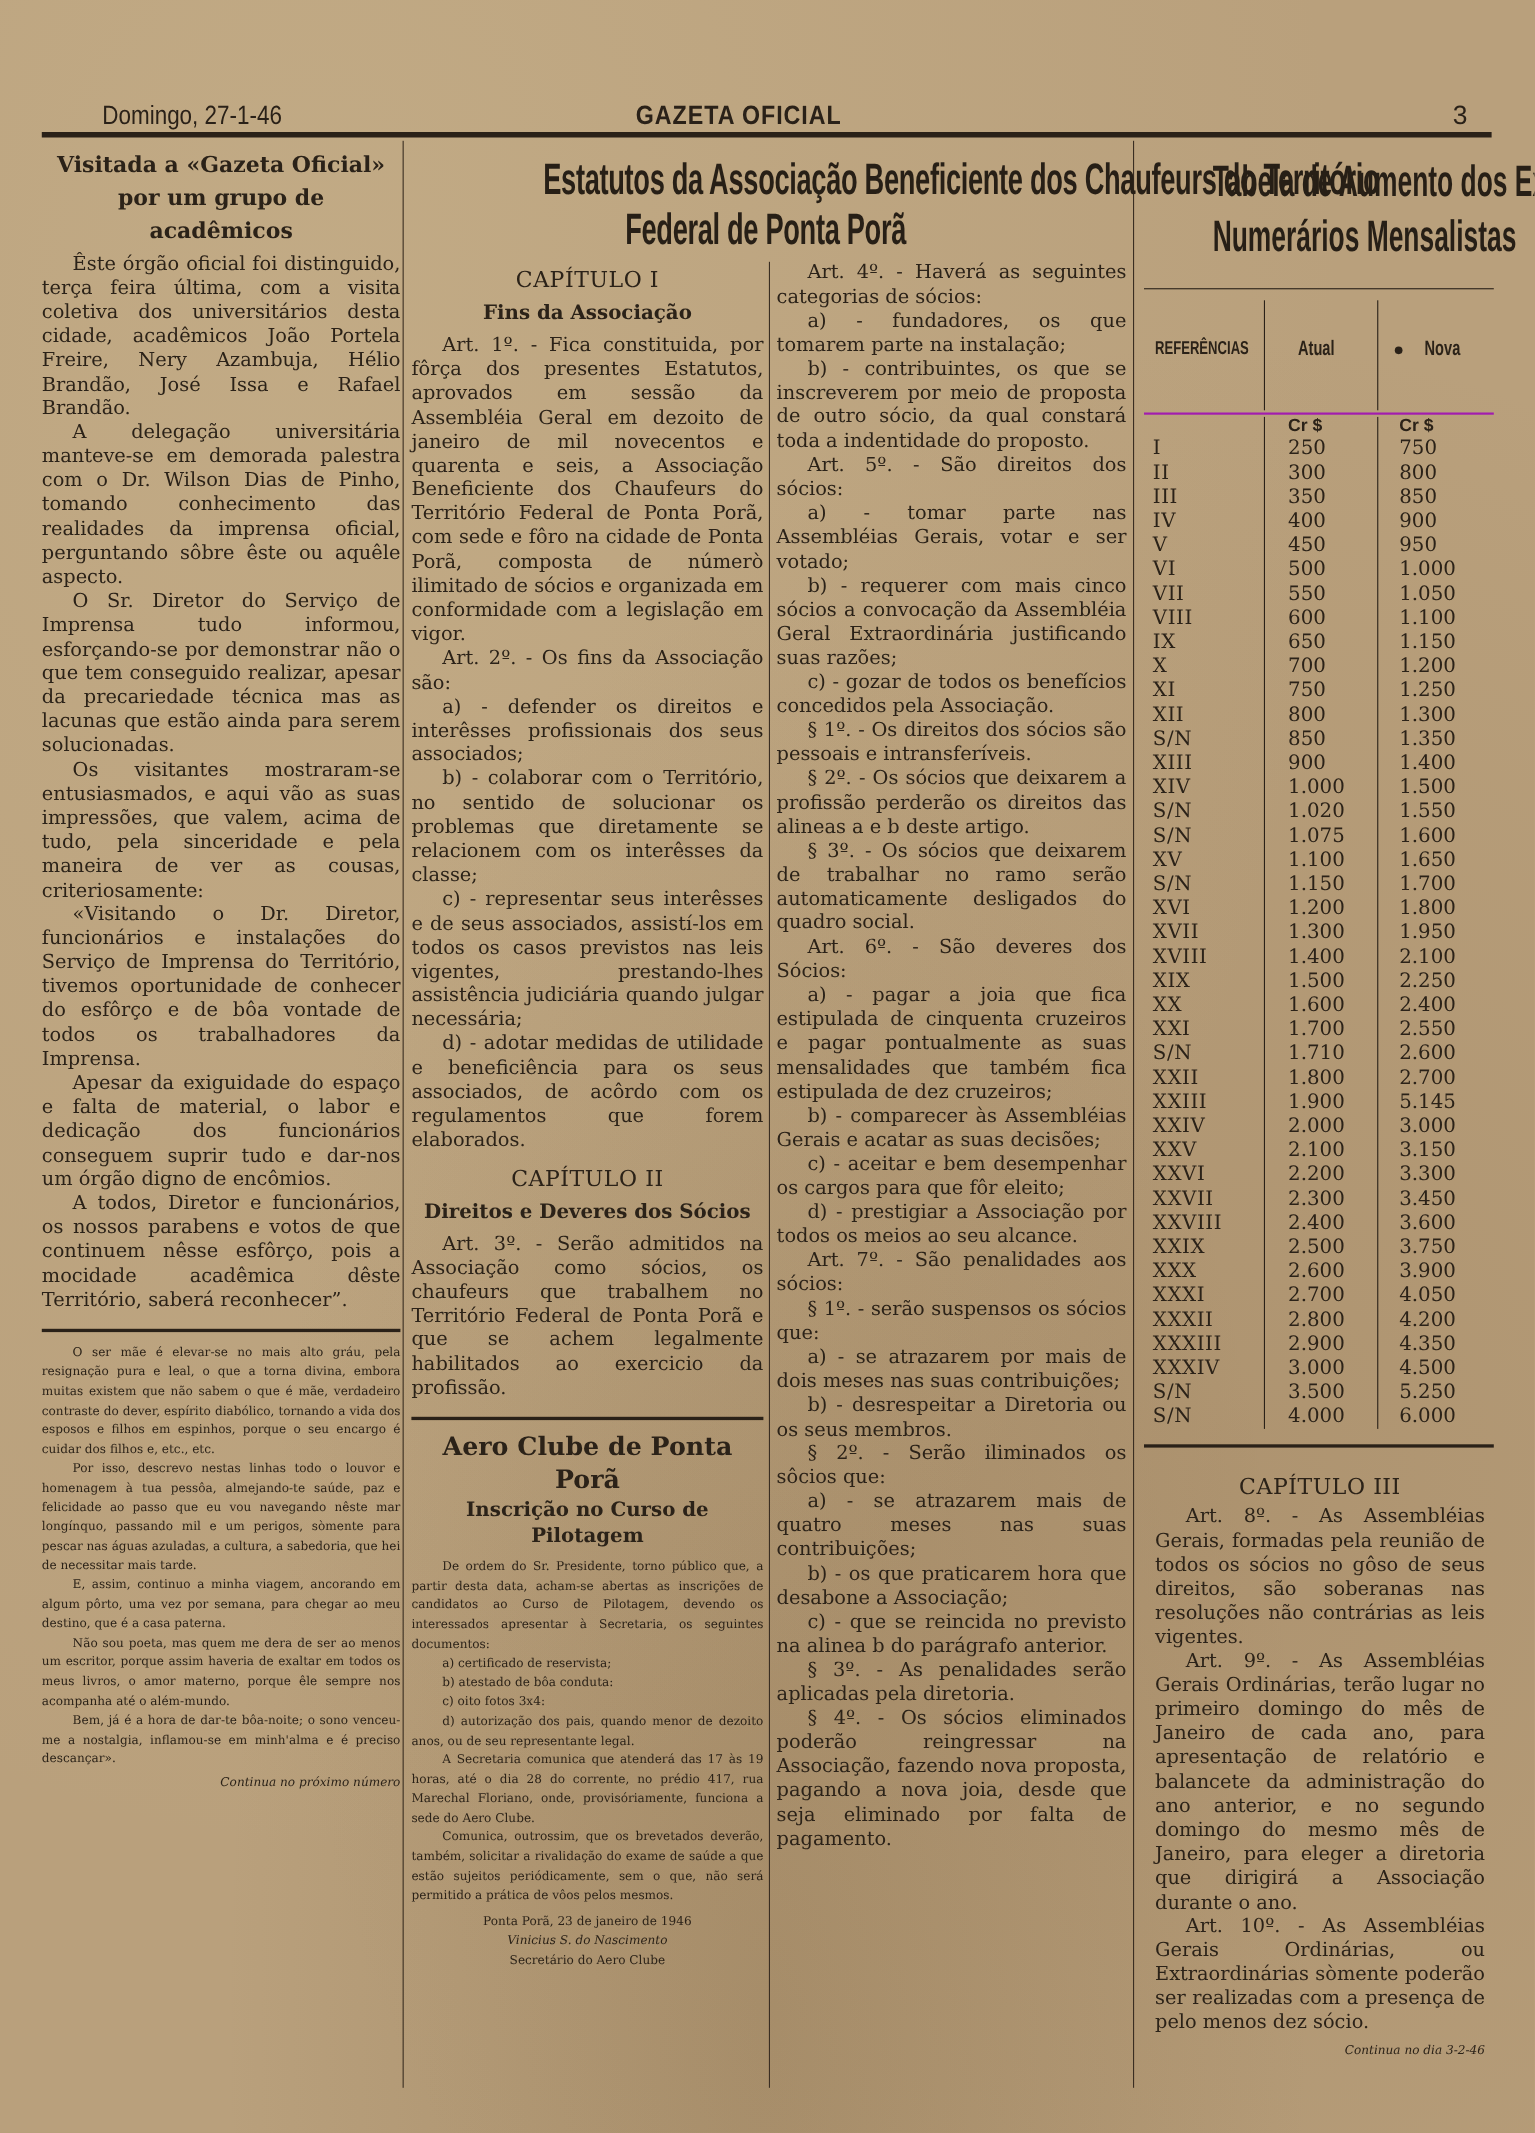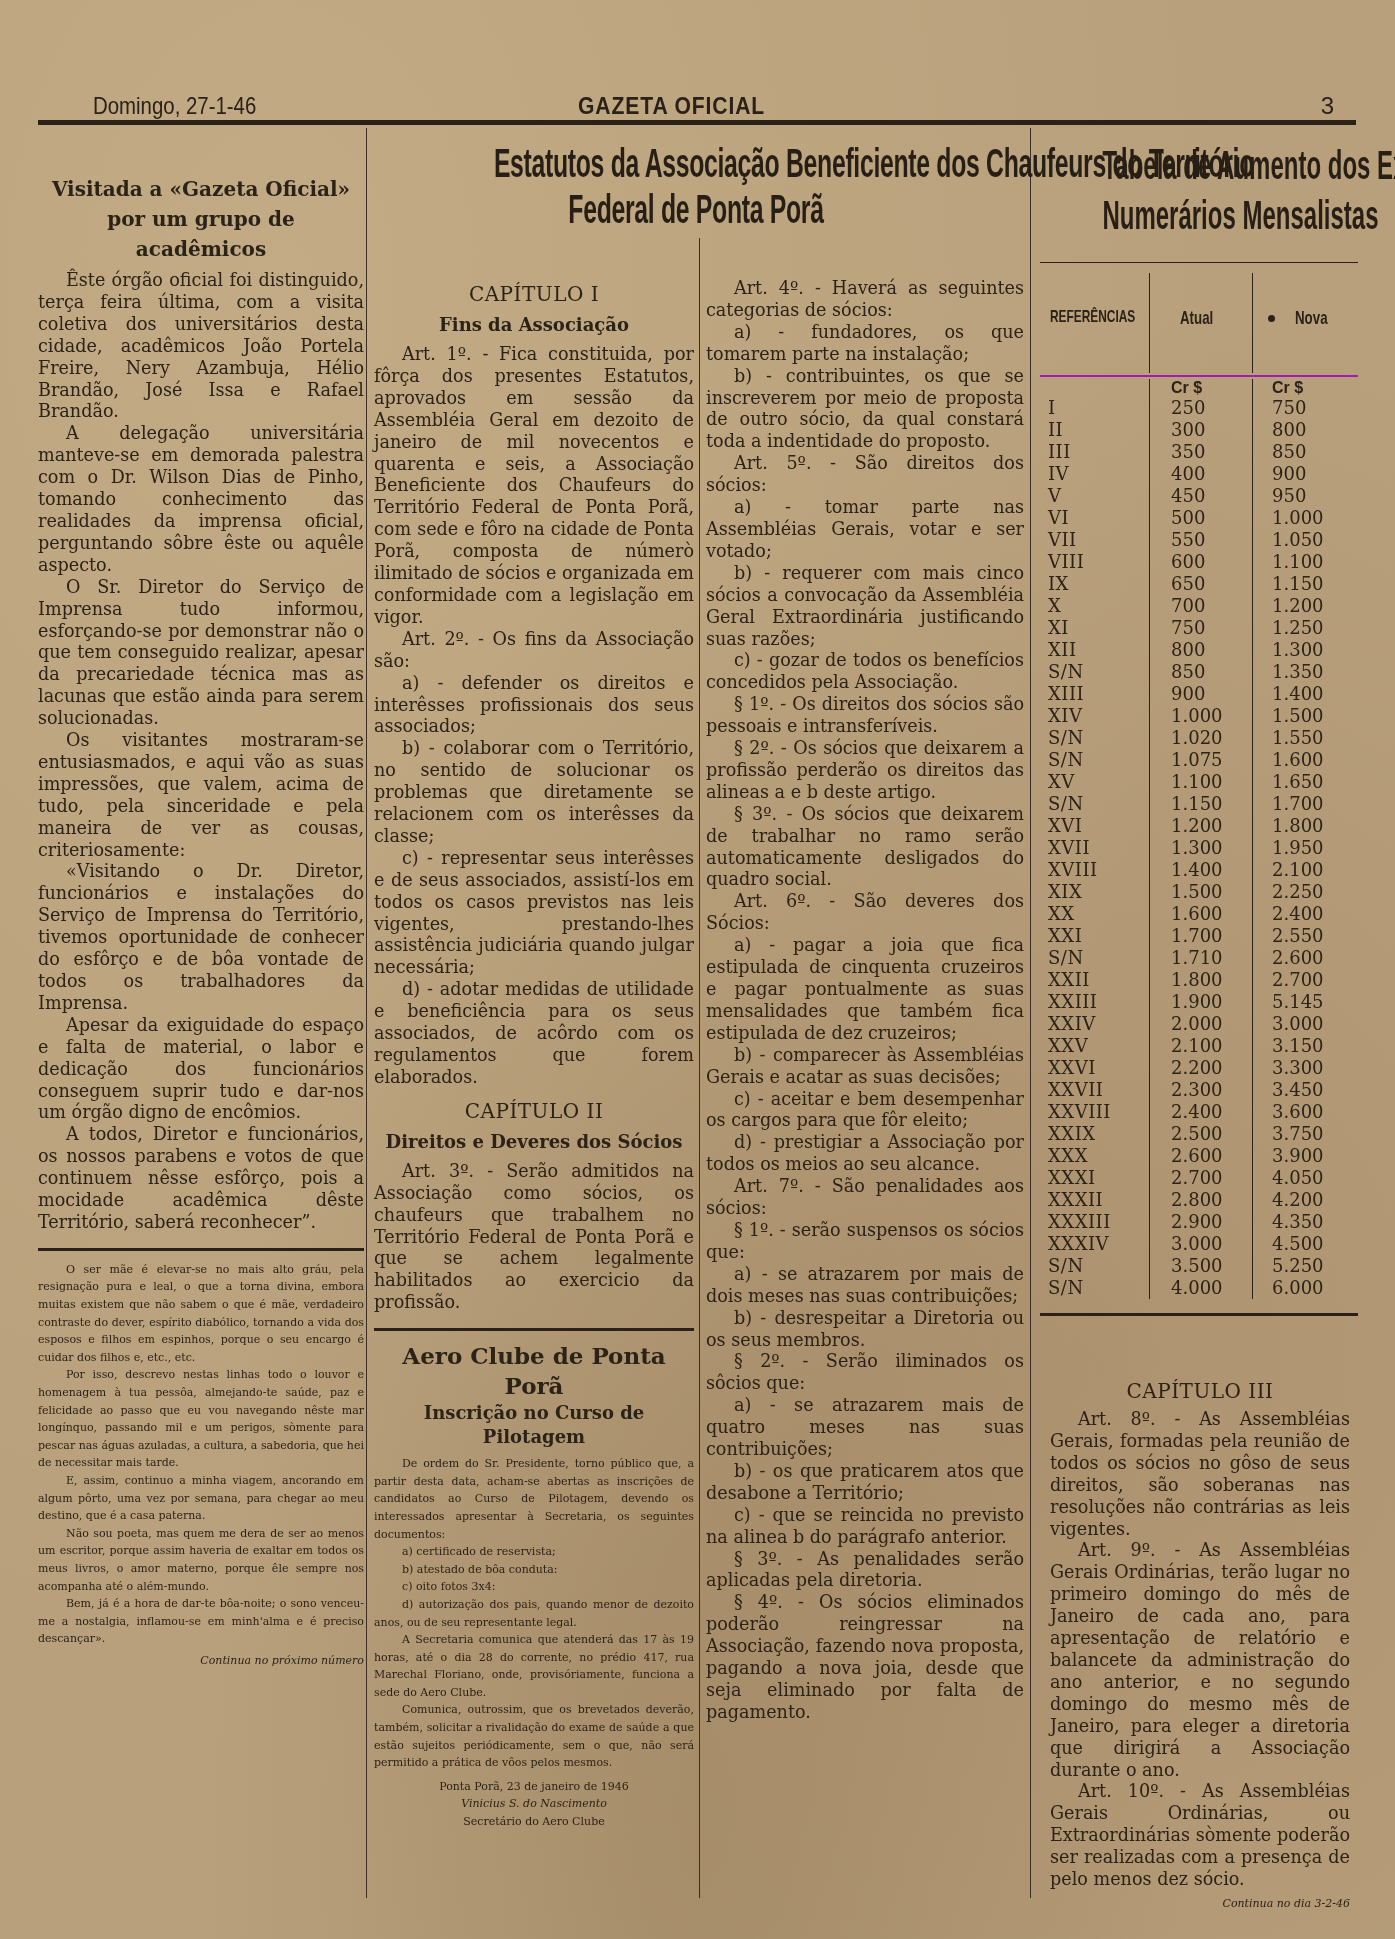--- a/index.html
+++ b/index.html
@@ -28,21 +28,21 @@
   .mast-date { left: 55px; transform: scaleX(0.85); transform-origin: left; }
   .mast-title { left: 540px; font-weight: bold; letter-spacing: 1px; transform: scaleX(0.88); transform-origin: left; }
   .mast-page { right: 22px; }
   .mast-rule {
     position: absolute; left: 38px; top: 120px; width: 1318px; height: 5px; background: #2a2118;
   }
 
   
   .vrule { position: absolute; width: 1px; background: #3a2e22; }
 
-  .col { position: absolute; font-size: 17.6px; line-height: 21.9px; text-align: justify; hyphens: none; margin-top: 40px; }
+  .col { position: absolute; font-size: 17.6px; line-height: 21.9px; text-align: justify; hyphens: none; }
   .col p { margin: 0; text-indent: 28px; }
 
   
   #col-left { left: 38px; top: 134px; width: 326px; }
   .left-head {
     font-family: "DejaVu Serif", serif; font-weight: bold; text-align: center;
     font-size: 20px; line-height: 30px; margin-bottom: 6px;
   }
   .small-col { font-size: 11px; line-height: 17.6px; }
   .hr { height: 3px; background: #2a2118; margin: 14px 0 10px; }
@@ -195,21 +195,21 @@
     <p>a) - pagar a joia que fica estipulada de cinquenta cruzeiros e pagar pontualmente as suas mensalidades que também fica estipulada de dez cruzeiros;</p>
     <p>b) - comparecer às Assembléias Gerais e acatar as suas decisões;</p>
     <p>c) - aceitar e bem desempenhar os cargos para que fôr eleito;</p>
     <p>d) - prestigiar a Associação por todos os meios ao seu alcance.</p>
     <p>Art. 7º. - São penalidades aos sócios:</p>
     <p>§ 1º. - serão suspensos os sócios que:</p>
     <p>a) - se atrazarem por mais de dois meses nas suas contribuições;</p>
     <p>b) - desrespeitar a Diretoria ou os seus membros.</p>
     <p>§ 2º. - Serão iliminados os sôcios que:</p>
     <p>a) - se atrazarem mais de quatro meses nas suas contribuições;</p>
-    <p>b) - os que praticarem atos que desabone a Território;</p>
+    <p>b) - os que praticarem hora que desabone a Associação;</p>
     <p>c) - que se reincida no previsto na alinea b do parágrafo anterior.</p>
     <p>§ 3º. - As penalidades serão aplicadas pela diretoria.</p>
     <p>§ 4º. - Os sócios eliminados poderão reingressar na Associação, fazendo nova proposta, pagando a nova joia, desde que seja eliminado por falta de pagamento.</p>
   </div>
 
   <div class="table-headline">
     <span>Tabela de Aumento dos Extra-</span>
     <span>Numerários Mensalistas</span>
   </div>
   <div class="tbl">

